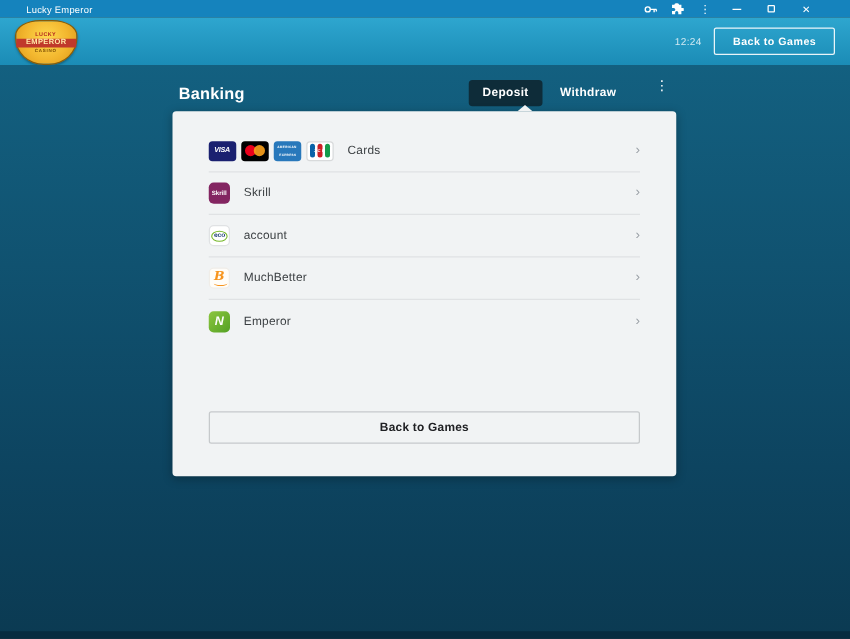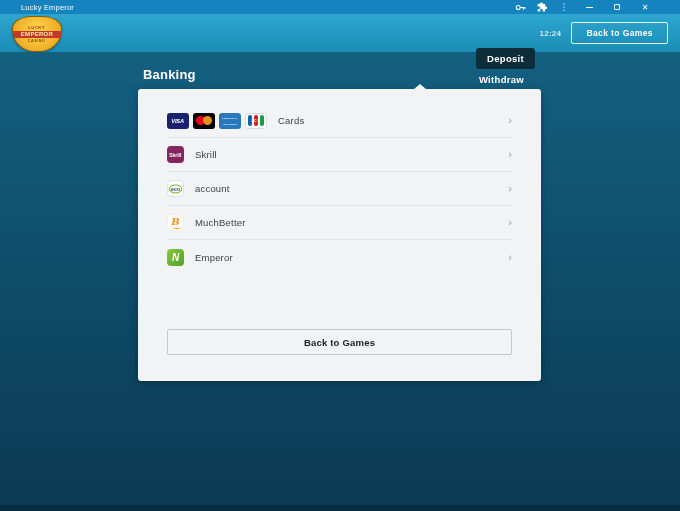--- a/index.html
+++ b/index.html
@@ -39,41 +39,41 @@
     display:flex; flex-direction:column; align-items:center; justify-content:center;
     box-shadow:0 1px 2px rgba(0,0,0,.35);
   }
   .logo-top { font-size:6px; font-weight:700; color:#b3261e; transform:scale(.72); letter-spacing:.5px; }
   .logo-mid {
     width:100%; text-align:center; background:#c0392b; color:#ffe9a8;
     font-size:6px; font-weight:700; letter-spacing:.3px; line-height:7px;
   }
   .logo-bot { font-size:6px; font-weight:700; color:#7a4a00; transform:scale(.6); letter-spacing:1px; }
   .header-right { margin-left:auto; display:flex; align-items:center; gap:10px; }
-  .time { color:rgba(255,255,255,.8); font-size:8px; letter-spacing:.3px;font-weight:bold; }
+  .time { color:rgba(255,255,255,.8); font-size:8px; letter-spacing:.3px; }
   .btn-outline {
     height:22px; padding:0 14px; background:transparent; cursor:pointer;
     border:1px solid rgba(255,255,255,.9); border-radius:2px;
     color:#fff; font-size:8.5px; font-weight:600; letter-spacing:.4px;
     font-family:"Liberation Sans", sans-serif;
   }
 
   
   .main {
     position:absolute; top:52px; left:0; right:0; bottom:0;
     background:linear-gradient(#136080 0%, #0d4460 70%, #0b3a52 100%);
   }
   .bottom-strip { position:absolute; left:0; right:0; bottom:0; height:6px; background:#082c40; }
 
   .banking-bar {
     position:absolute; top:9px; left:143px; width:392px; height:26px;
     display:flex; align-items:center;
   }
   .banking-title { color:#fff; font-size:13px; font-weight:600; letter-spacing:.2px; }
-  .tabs { margin-left:auto; display:flex; align-items:flex-end;flex-direction:column; }
+  .tabs { margin-left:auto; display:flex; align-items:flex-start; }
   .tab {
     color:#fff; font-size:9.5px; font-weight:600; letter-spacing:.3px; cursor:pointer;
     padding:5px 11px; border-radius:3px;
   }
   .tab.active { background:#0e2c39; font-weight:700; }
   .tab.plain { margin-left:3px; }
   .kebab { color:#fff; font-size:11px; margin-left:20px; cursor:pointer; line-height:1; }
 
   
   .card {

